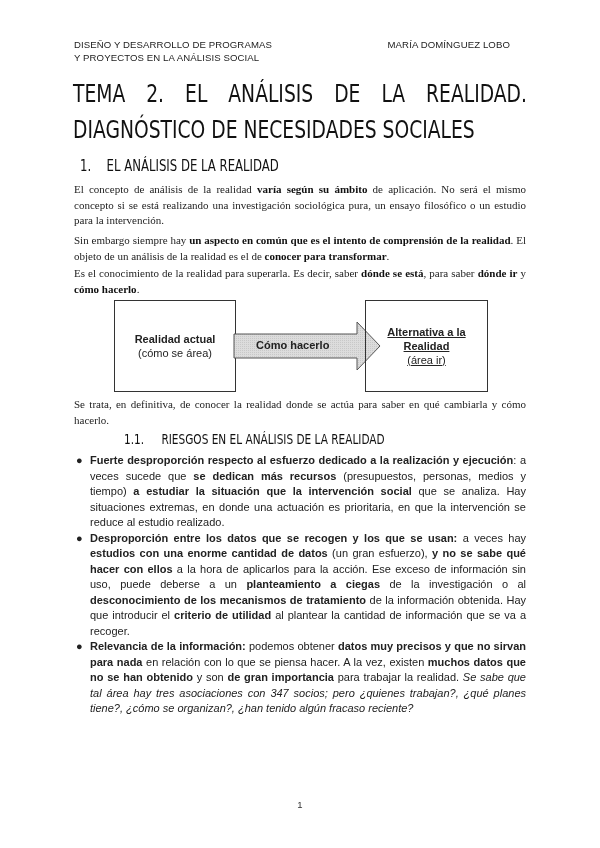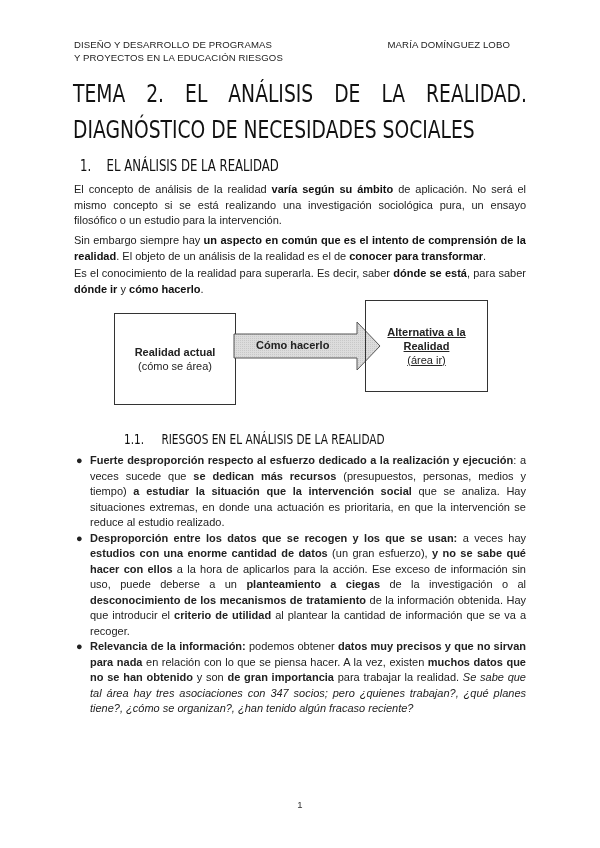--- a/index.html
+++ b/index.html
@@ -14,41 +14,41 @@
            line-height:36px; color:#111; transform:scaleX(0.78); transform-origin:left top;
            width:582px; }
   .title .l1 { display:flex; justify-content:space-between; }
   .h1 { position:absolute; left:80px; top:156px; font-family:"DejaVu Sans", sans-serif;
         font-size:15px; line-height:20px; color:#111; transform:scaleX(0.78); transform-origin:left top; white-space:nowrap; }
   .h1 .num { display:inline-block; width:34px; }
   .h2 { position:absolute; left:124px; top:430px; font-family:"DejaVu Sans", sans-serif;
         font-size:13.5px; line-height:18px; color:#111; transform:scaleX(0.78); transform-origin:left top; white-space:nowrap; }
   .h2 .num { display:inline-block; width:48px; }
   .p { position:absolute; left:74px; width:452px; font-size:11px; line-height:15.5px;
-       text-align:justify; color:#222; }
+       text-align:justify; color:#222;font-family:Liberation Serif, serif; }
   .p b { color:#111; }
   .box { position:absolute; border:1px solid #333; background:#fff; display:flex;
          align-items:center; justify-content:center; text-align:center;
          font-size:11px; line-height:14px; color:#222; }
   .box b { font-weight:bold; }
   .arrow-label { position:absolute; font-size:11px; font-weight:bold; color:#222; }
   ul.bullets { position:absolute; left:74px; width:452px; margin:0; padding:0; list-style:none; }
   ul.bullets li { position:relative; padding-left:16px; font-size:11px; line-height:15.5px;
                   text-align:justify; color:#222; margin-bottom:0; }
   ul.bullets li .dot { position:absolute; left:2px; top:0; }
   .pagenum { position:absolute; top:799px; left:0; width:600px; text-align:center; font-size:9.5px; color:#333; }
 </style>
 </head>
 <body>
 
 <div class="page">
 
   <div class="hdr left">
     <div>DISEÑO Y DESARROLLO DE PROGRAMAS</div>
-    <div>Y PROYECTOS EN LA EDUCACIÓN RIESGOS</div>
+    <div>Y PROYECTOS EN LA ANÁLISIS SOCIAL</div>
   </div>
   <div class="hdr right">MARÍA DOMÍNGUEZ LOBO</div>
 
   <div class="title">
     <div class="l1">
       <span>TEMA</span>
       <span>2.</span>
       <span>EL</span>
       <span>ANÁLISIS</span>
       <span>DE</span>
@@ -60,21 +60,21 @@
 
   <div class="h1">
     <span class="num">1.</span><span>EL ANÁLISIS DE LA REALIDAD</span>
   </div>
 
   <div class="p" style="top:182px;"><span>El concepto de análisis de la realidad </span><b>varía según su ámbito</b><span> de aplicación. No será el mismo concepto si se está realizando una investigación sociológica pura, un ensayo filosófico o un estudio para la intervención.</span></div>
   <div class="p" style="top:266px;"><span>Es el conocimiento de la realidad para superarla. Es decir, saber </span><b>dónde se está</b><span>, para saber </span><b>dónde ir</b><span> y </span><b>cómo hacerlo</b><span>.</span></div>
   <div class="p" style="top:233px;"><span>Sin embargo siempre hay </span><b>un aspecto en común que es el intento de comprensión de la realidad</b><span>. El objeto de un análisis de la realidad es el de </span><b>conocer para transformar</b><span>.</span></div>
 
   <div>
-    <div class="box" style="left:114px; top:300px; width:120px; height:90px;margin-top:13px;">
+    <div class="box" style="left:114px; top:300px; width:120px; height:90px;">
       <div>
         <div><b>Realidad actual</b></div>
         <div>(cómo se área)</div>
       </div>
     </div>
     <svg style="position:absolute; left:0; top:0;" width="600" height="848">
       <defs>
         <pattern id="dots" width="2" height="2" patternUnits="userSpaceOnUse">
           <rect width="2" height="2" fill="#dcdcdc"></rect>
           <rect width="1" height="1" fill="#c8c8c8"></rect>
@@ -85,20 +85,21 @@
     <div class="arrow-label" style="left:256px; top:339px;">Cómo hacerlo</div>
     <div class="box" style="left:365px; top:300px; width:121px; height:90px; background:transparent;text-decoration:underline;">
       <div>
         <div><b>Alternativa a la</b></div>
         <div><b>Realidad</b></div>
         <div>(área ir)</div>
       </div>
     </div>
   </div>
 
+  <div class="p" style="top:397px;">Se trata, en definitiva, de conocer la realidad donde se actúa para saber en qué cambiarla y cómo hacerlo.</div>
 
   <div class="h2">
     <span class="num">1.1.</span><span>RIESGOS EN EL ANÁLISIS DE LA REALIDAD</span>
   </div>
 
   <ul class="bullets" style="top:453px;">
     <li><span class="dot">●</span><span><b>Fuerte desproporción respecto al esfuerzo dedicado a la realización y ejecución</b><span>: a veces sucede que </span><b>se dedican más recursos</b><span> (presupuestos, personas, medios y tiempo) </span><b>a estudiar la situación que la intervención social</b><span> que se analiza. Hay situaciones extremas, en donde una actuación es prioritaria, en que la intervención se reduce al estudio realizado.</span></span></li>
     <li><span class="dot">●</span><span><b>Desproporción entre los datos que se recogen y los que se usan:</b><span> a veces hay </span><b>estudios con una enorme cantidad de datos</b><span> (un gran esfuerzo), </span><b>y no se sabe qué hacer con ellos</b><span> a la hora de aplicarlos para la acción. Ese exceso de información sin uso, puede deberse a un </span><b>planteamiento a ciegas</b><span> de la investigación o al </span><b>desconocimiento de los mecanismos de tratamiento</b><span> de la información obtenida. Hay que introducir el </span><b>criterio de utilidad</b><span> al plantear la cantidad de información que se va a recoger.</span></span></li>
     <li><span class="dot">●</span><span><b>Relevancia de la información:</b><span> podemos obtener </span><b>datos muy precisos y que no sirvan para nada</b><span> en relación con lo que se piensa hacer. A la vez, existen </span><b>muchos datos que no se han obtenido</b><span> y son </span><b>de gran importancia</b><span> para trabajar la realidad. </span><i>Se sabe que tal área hay tres asociaciones con 347 socios; pero ¿quienes trabajan?, ¿qué planes tiene?, ¿cómo se organizan?, ¿han tenido algún fracaso reciente?</i></span></li>
   </ul>

